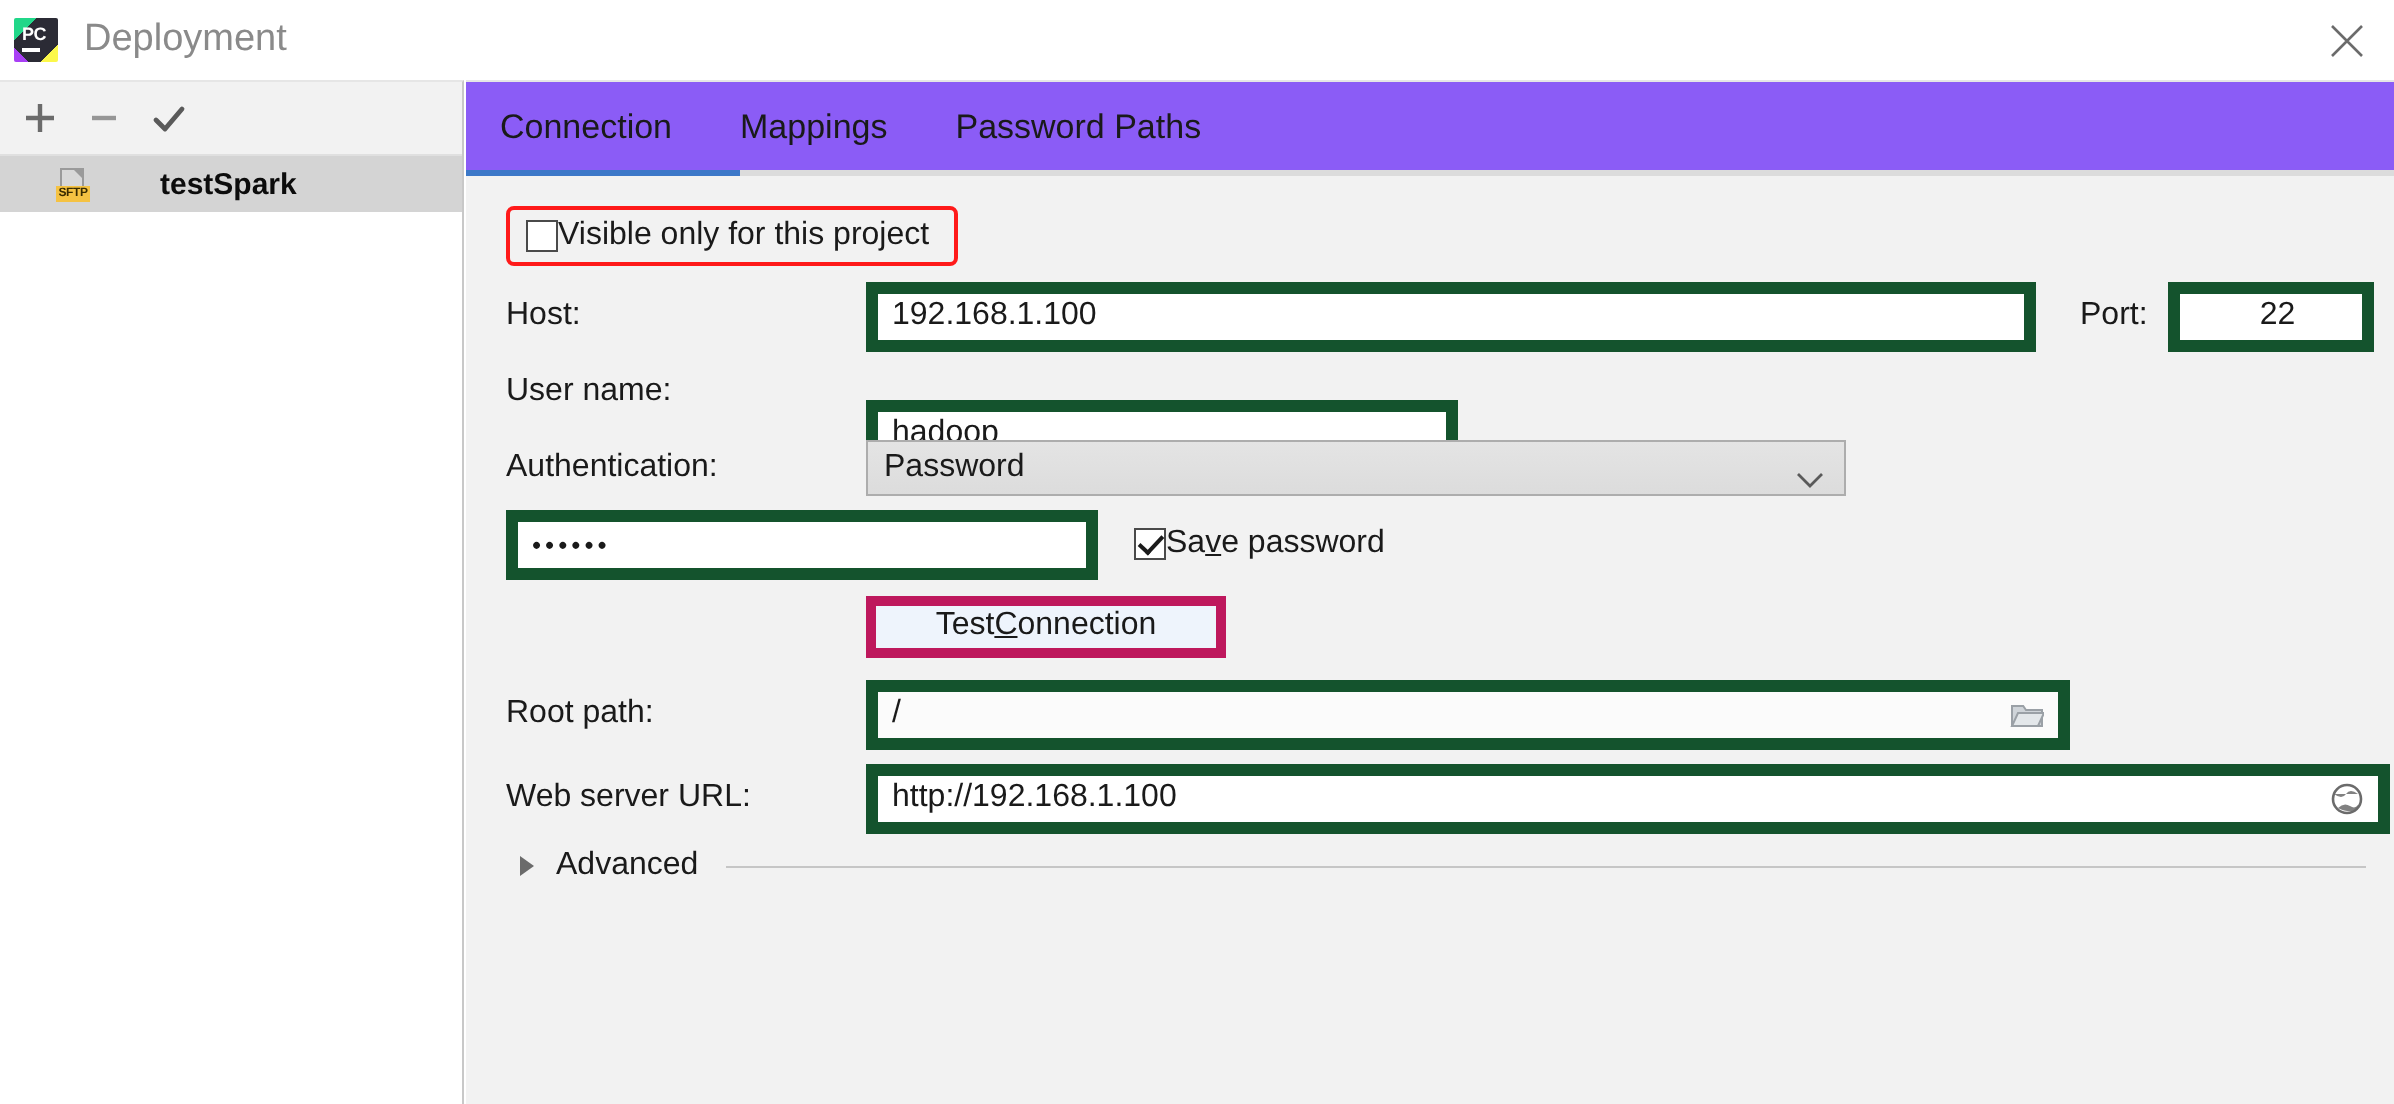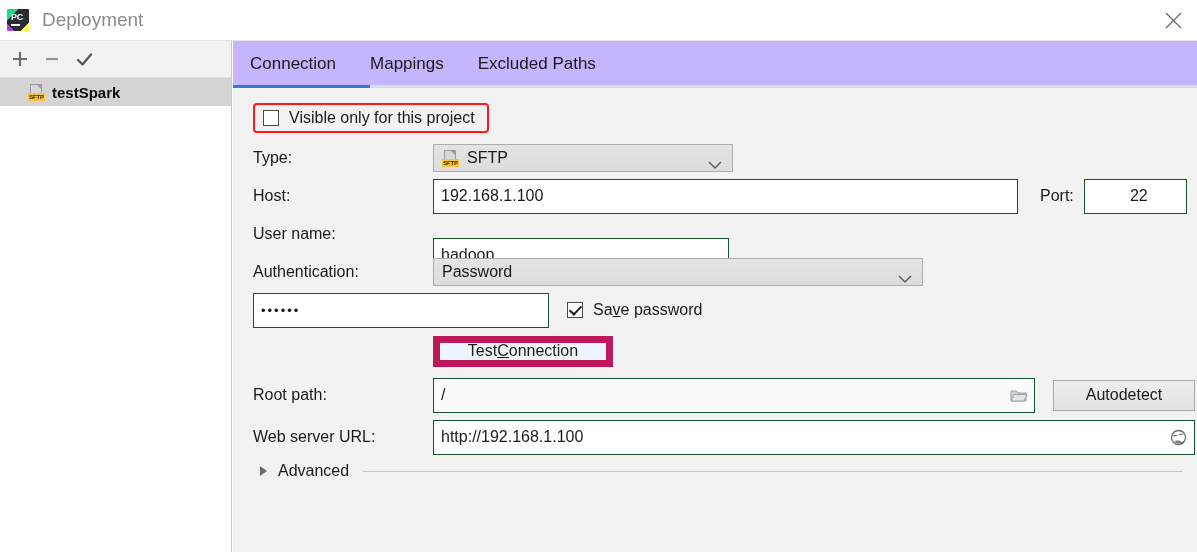--- a/index.html
+++ b/index.html
@@ -139,38 +139,39 @@
     font-weight: bold;
     line-height: 8px;
     text-align: center;
     letter-spacing: -0.2px;
     font-family: "Liberation Sans", sans-serif;
   }
   .sb-item-label {
     font-size: 15px;
     font-weight: bold;
     color: #0c0c0c;
+    margin-left: 28px;
   }
 
   
   .content {
     position: absolute;
     left: 233px; top: 40px;
     width: 964px;
     height: 512px;
     background: #f2f2f2;
     border-top: 1px solid #e6e6e6;
     box-sizing: border-box;
   }
   .tabs {
     position: relative;
     height: 46px;
     display: flex;
     align-items: flex-start;
-    background: #c4b5fd;
+    background: #8b5cf6;
   }
   .tab {
     padding: 0 17px;
     font-size: 17px;
     color: #1a1a1a;
     cursor: pointer;
     line-height: 46px;
     white-space: nowrap;
   }
   .tab-underline-track {
@@ -231,21 +232,21 @@
     content: "";
     position: absolute;
     left: 4px; top: 0px;
     width: 5px; height: 10px;
     border: solid #1a1a1a;
     border-width: 0 2px 2px 0;
     transform: rotate(43deg);
   }
   .chk-label {
     font-size: 16px;
-    margin-left: 10px;
+    margin-left: 0;
     color: #1a1a1a;
   }
 
   
   .combo {
     height: 28px;
     background: linear-gradient(#e4e4e4, #dcdcdc);
     border: 1px solid #adadad;
     box-sizing: border-box;
     display: flex;
@@ -261,21 +262,21 @@
     margin-top: -3px;
   }
   .combo-type { width: 300px; }
   .combo-auth { width: 490px; }
   .combo-type .sftp-icon { margin-right: 8px; margin-left: 0; }
 
   
   .input {
     height: 35px;
     background: #ffffff;
-    border: 1px solid #14532d;
+    border: 6px solid #14532d;
     box-sizing: border-box;
     display: flex;
     align-items: center;
     padding-left: 7px;
     font-size: 16px;
     color: #1a1a1a;
     position: relative;
     cursor: text;
     overflow: hidden;
   }
@@ -296,21 +297,21 @@
     box-sizing: border-box;
     display: inline-flex;
     align-items: center;
     justify-content: center;
     font-size: 16px;
     cursor: pointer;
     padding: 0 14px;
   }
   .btn-test {
     background: #eef4fc;
-    border: 7px solid #be185d;
+    border: 5px solid #be185d;
     width: 180px;
     height: 31px;
   }
   .btn-auto { width: 142px; }
   .u { text-decoration: underline; }
 
   .field-icon {
     position: absolute;
     right: 7px; top: 50%;
     margin-top: -8px;
@@ -395,50 +396,34 @@
     </span>
     <span class="sb-item-label">testSpark</span>
   </div>
 </div>
 
 <div class="content">
 
   <div class="tabs">
     <div class="tab">Connection</div>
     <div class="tab">Mappings</div>
-    <div class="tab">Excluded Paths</div>
+    <div class="tab">Password Paths</div>
   </div>
   <div class="tab-underline-track"></div>
   <div class="tab-underline"></div>
 
   <div class="form">
 
     <div class="row" style="height:42px; padding-left:0;">
       <div class="visible-wrap">
         <span class="chk"></span>
         <span class="chk-label">Visible only for this project</span>
       </div>
     </div>
 
-    <div class="row">
-      <span class="label label-col">Type:</span>
-      <div class="combo combo-type">
-        <span class="sftp-icon">
-          <span class="page"></span>
-          <span class="fold"></span>
-          <span class="badge">SFTP</span>
-        </span>
-        <span>SFTP</span>
-        <span class="caret">
-          <svg width="14" height="8" viewBox="0 0 14 8">
-            <path d="M1 1 L7 7 L13 1" stroke="#5a5a5a" stroke-width="1.4" fill="none"></path>
-          </svg>
-        </span>
-      </div>
-    </div>
 
     <div class="row">
       <span class="label label-col">Host:</span>
       <div class="input input-host">
         <span>192.168.1.100</span>
       </div>
       <span class="label port-label">Port:</span>
       <div class="input input-port">
         <span>22</span>
       </div>
@@ -484,21 +469,20 @@
       <span class="label label-col">Root path:</span>
       <div class="input input-root">
         <span>/</span>
         <span class="field-icon">
           <svg width="17" height="15" viewBox="0 0 17 15">
             <path d="M1 3 L1 13 L16 13 L16 5 L8 5 L6.6 3 Z" fill="#cfd4d9" stroke="#9aa0a6" stroke-width="1"></path>
             <path d="M1 13 L4 6.5 L17 6.5 L14 13 Z" fill="#e3e7ea" stroke="#9aa0a6" stroke-width="1"></path>
           </svg>
         </span>
       </div>
-      <div class="btn btn-auto" style="margin-left:18px;">Autodetect</div>
     </div>
 
     <div class="row" style="height:40px;">
       <span class="label label-col">Web server URL:</span>
       <div class="input input-url">
         <span>http://192.168.1.100</span>
         <span class="field-icon">
           <svg width="17" height="17" viewBox="0 0 17 17">
             <circle cx="8.5" cy="8.5" r="7" fill="none" stroke="#6b6b6b" stroke-width="1.3"></circle>
             <path d="M2 6 Q6 9 8 6 Q10 3 14 6" fill="#6b6b6b" opacity="0.85"></path>

